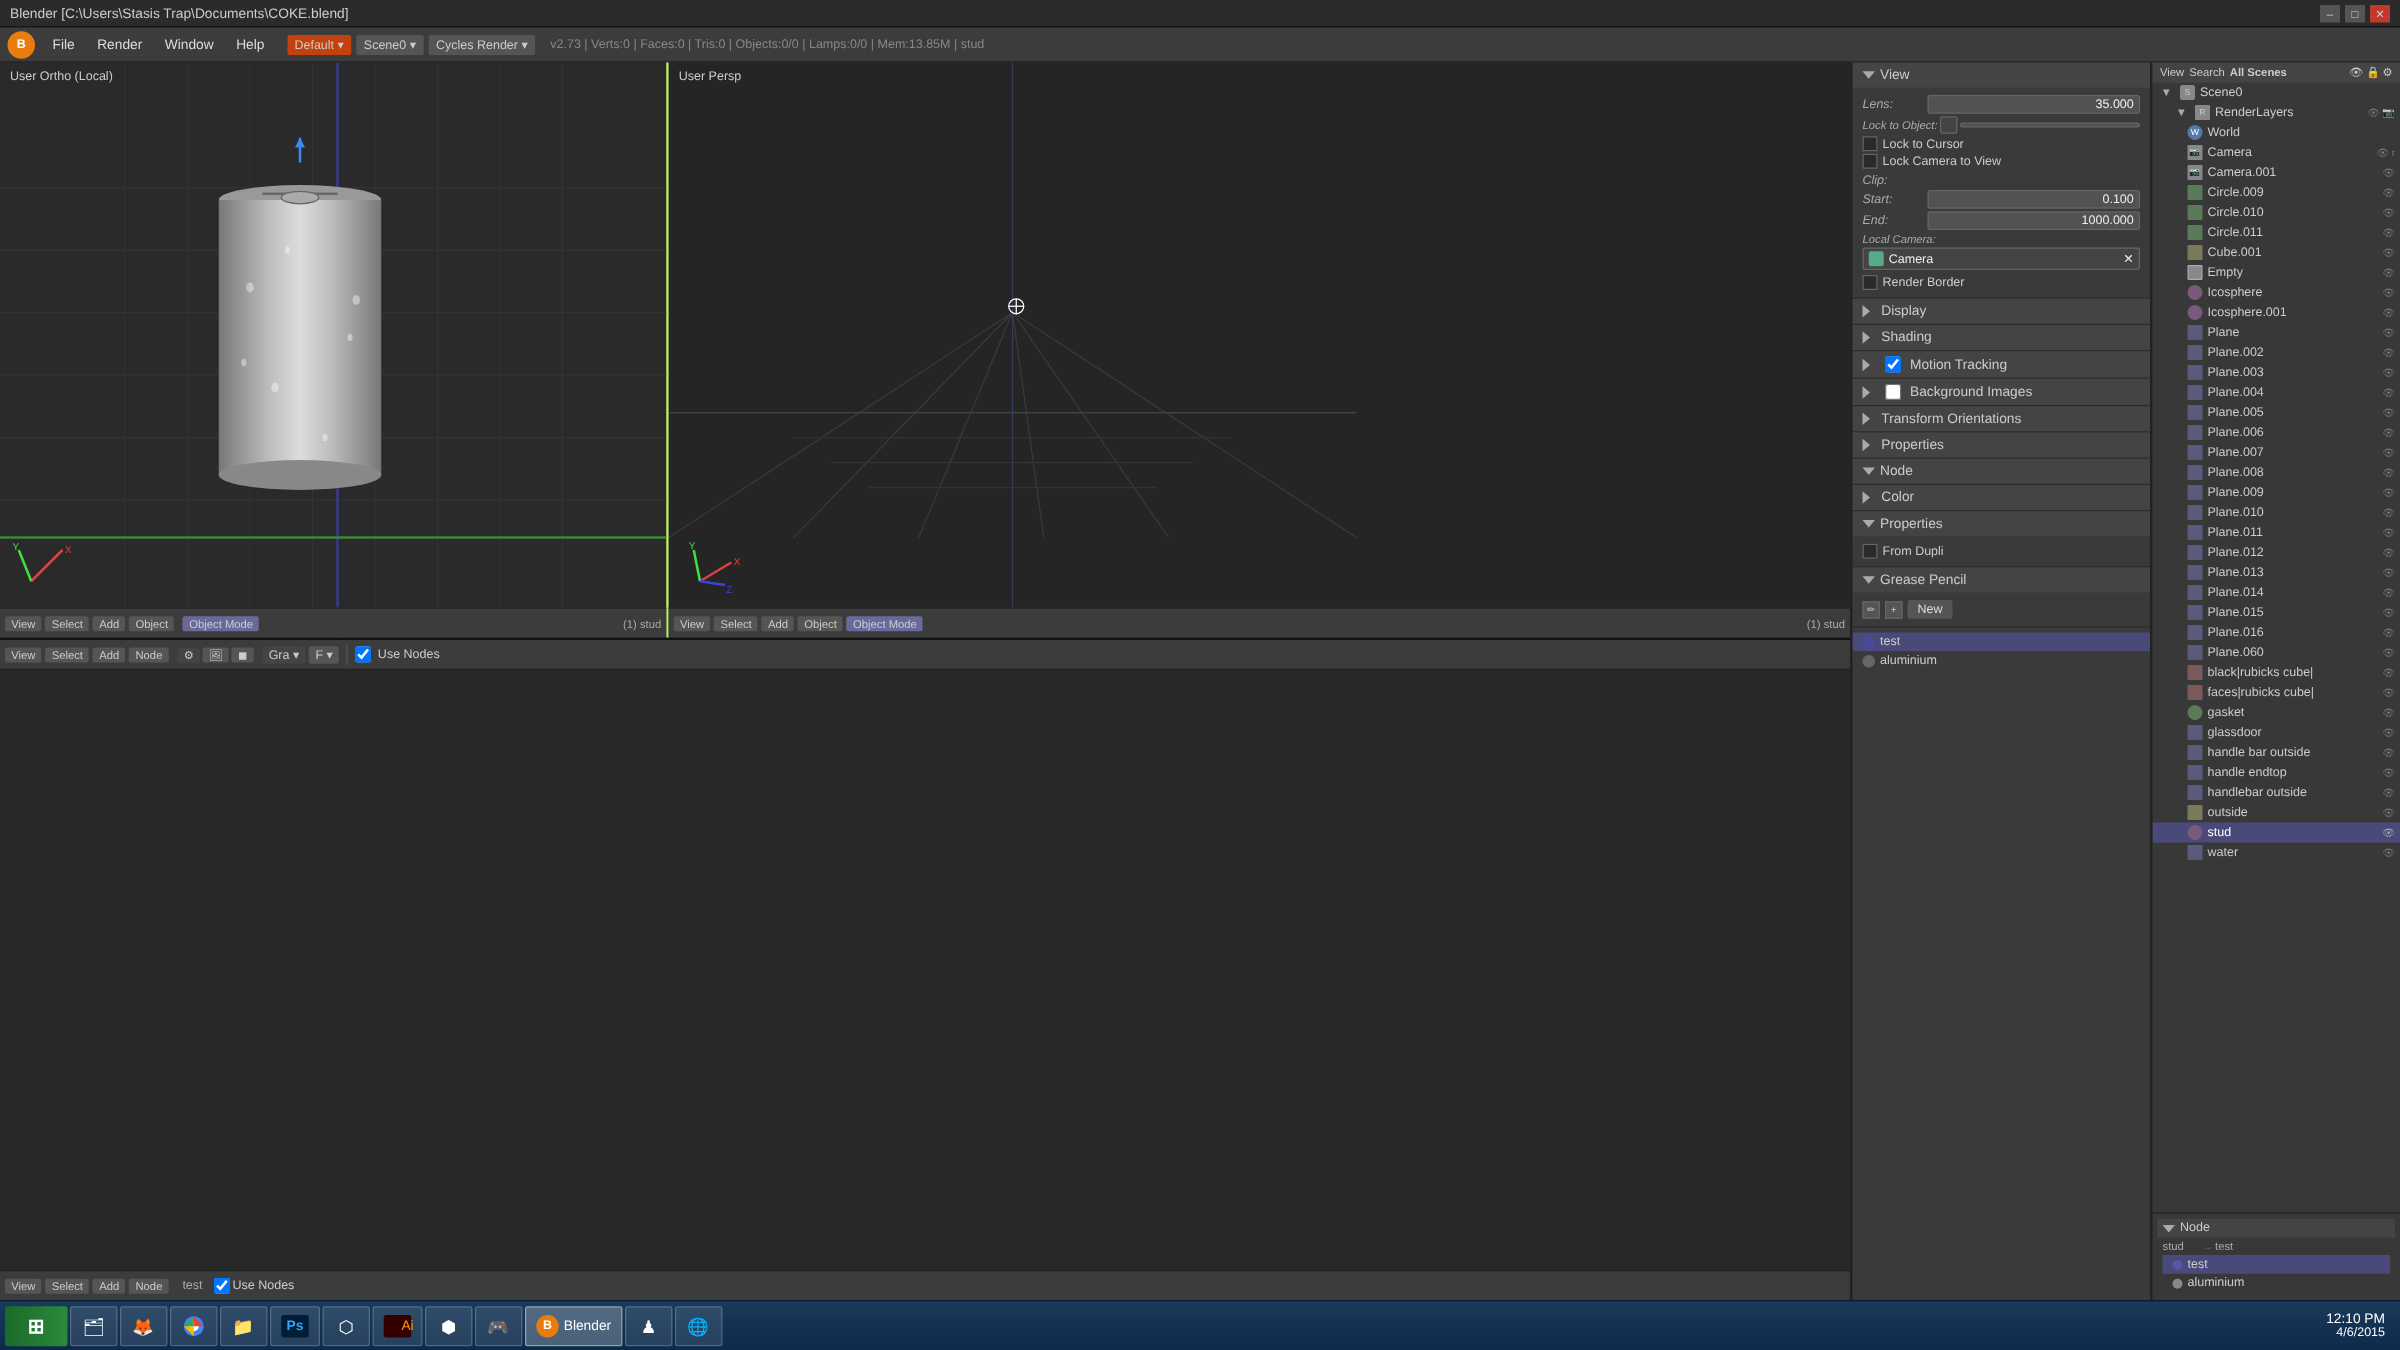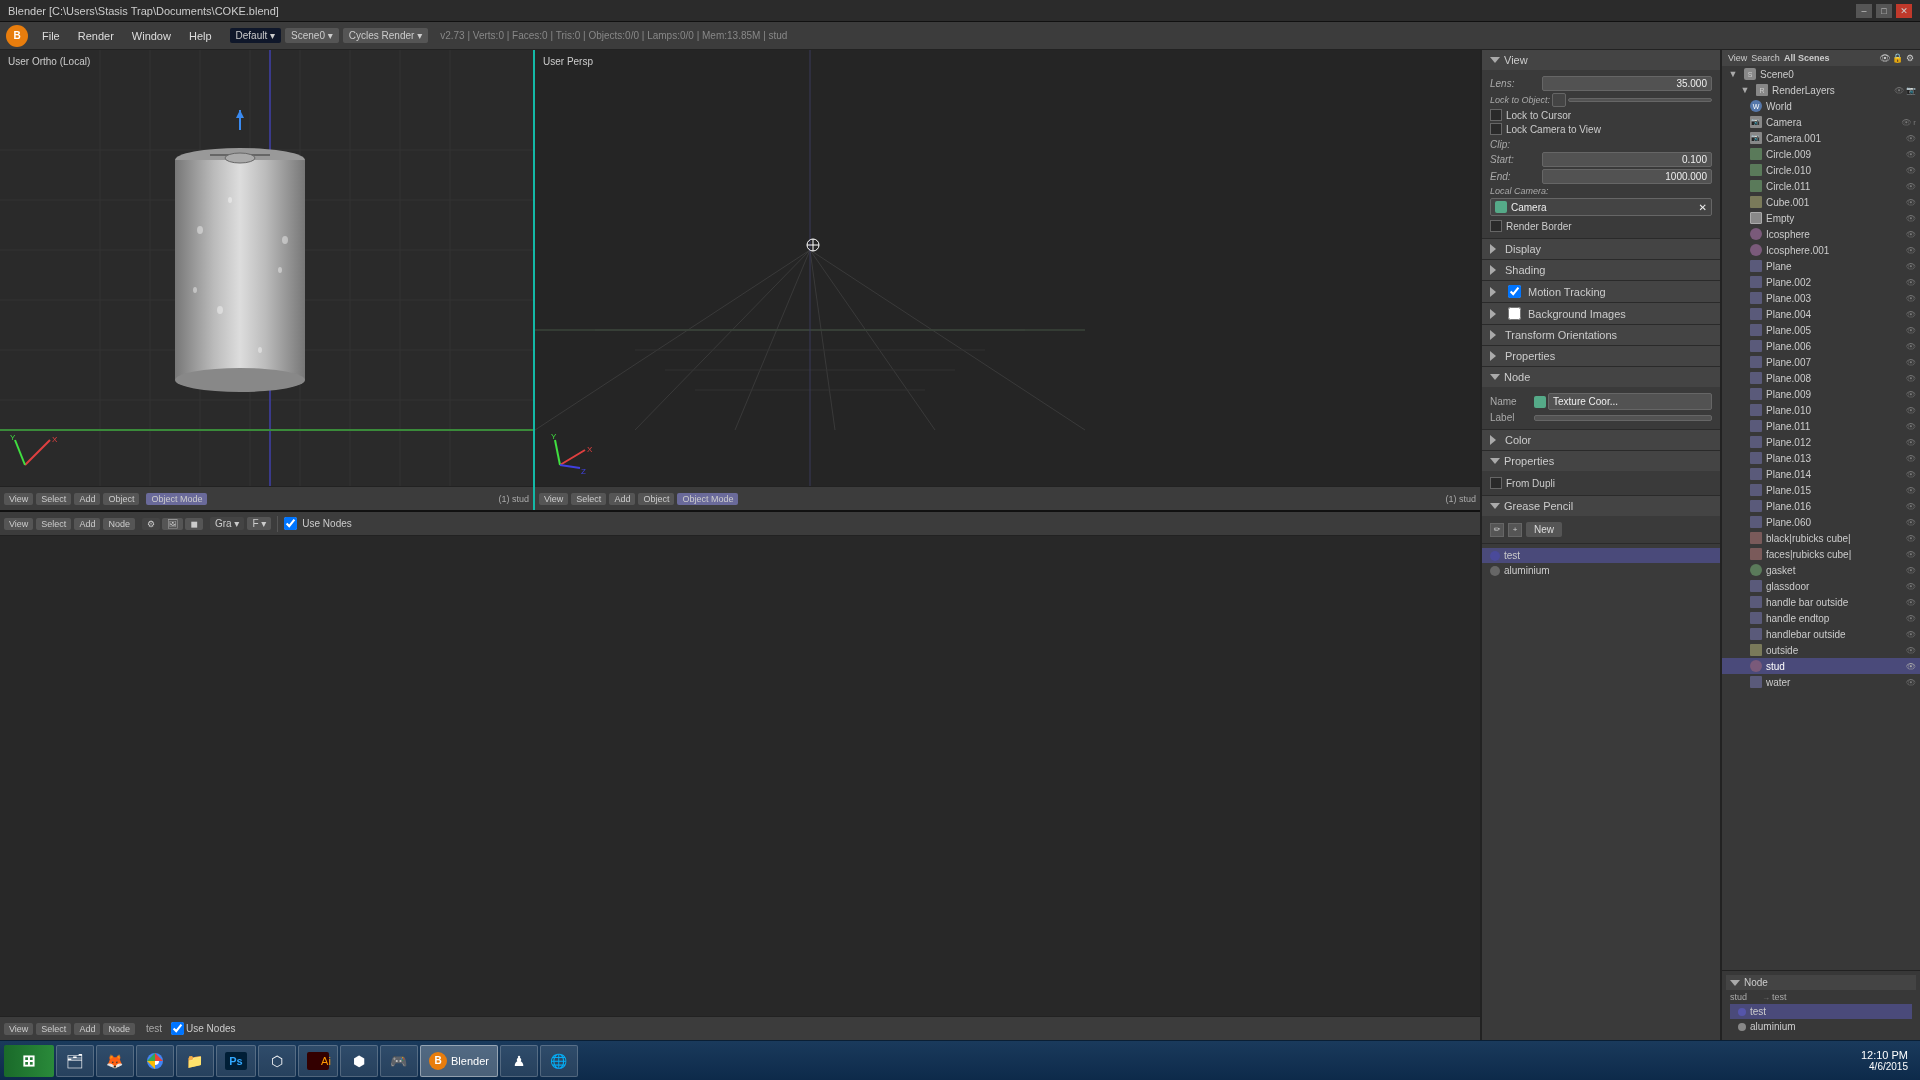--- a/index.html
+++ b/index.html
@@ -364,41 +364,41 @@
 <div id="menubar">
 
   <div style="width:22px;height:22px;background:#e87d0d;border-radius:50%;display:flex;align-items:center;justify-content:center;font-size:10px;font-weight:bold;color:white;margin-right:4px;">B</div>
 
   <span class="menu-item">File</span>
   <span class="menu-item">Render</span>
   <span class="menu-item">Window</span>
   <span class="menu-item">Help</span>
 
   <div style="margin-left:8px;display:flex;align-items:center;gap:4px;">
-    <div style="background:#0f172a;padding:2px 6px;border-radius:2px;font-size:10px;">
+    <div style="background:#c2410c;padding:2px 6px;border-radius:2px;font-size:10px;">
       <span>Default</span> ▾
     </div>
     <div style="background:#555;padding:2px 6px;border-radius:2px;font-size:10px;">
       <span>Scene0</span> ▾
     </div>
     <div style="background:#555;padding:2px 6px;border-radius:2px;font-size:10px;">
       <span>Cycles Render</span> ▾
     </div>
   </div>
 
   <span style="margin-left:10px;font-size:10px;color:#888;">v2.73 | Verts:0 | Faces:0 | Tris:0 | Objects:0/0 | Lamps:0/0 | Mem:13.85M | stud</span>
 </div>
 
 <div style="display:flex;height:calc(1080px - 22px - 28px - 40px);width:100%;">
 
   <div style="flex:1;display:flex;flex-direction:column;">
 
     <div style="display:flex;height:462px;border-bottom:2px solid #111;">
 
-      <div style="width:535px;background:#2a2a2a;position:relative;border-right:2px solid #14b8a6;">
+      <div style="width:535px;background:#2a2a2a;position:relative;border-right:2px solid #bef264;">
         <span class="viewport-label">User Ortho (Local)</span>
 
         <svg style="position:absolute;top:0;left:0;width:100%;height:100%;">
 
           <line x1="0" y1="200" x2="535" y2="200" stroke="#333" stroke-width="1"></line>
           <line x1="0" y1="150" x2="535" y2="150" stroke="#333" stroke-width="1"></line>
           <line x1="0" y1="250" x2="535" y2="250" stroke="#333" stroke-width="1"></line>
           <line x1="0" y1="300" x2="535" y2="300" stroke="#333" stroke-width="1"></line>
           <line x1="0" y1="350" x2="535" y2="350" stroke="#333" stroke-width="1"></line>
           <line x1="0" y1="100" x2="535" y2="100" stroke="#333" stroke-width="1"></line>
@@ -661,33 +661,20 @@
         <span class="triangle right"></span>
         <span>Properties</span>
       </div>
     </div>
 
     <div class="rp-section">
       <div class="rp-header">
         <span class="triangle"></span>
         <span>Node</span>
       </div>
-      <div class="rp-content">
-        <div class="name-field">
-          <span class="name-label">Name</span>
-          <div style="display:flex;align-items:center;gap:2px;flex:1;">
-            <div style="width:12px;height:12px;background:#5a8;border-radius:2px;"></div>
-            <span class="name-val">Texture Coor...</span>
-          </div>
-        </div>
-        <div class="name-field">
-          <span class="name-label">Label</span>
-          <span class="name-val"></span>
-        </div>
-      </div>
     </div>
 
     <div class="rp-section">
       <div class="rp-header">
         <span class="triangle right"></span>
         <span>Color</span>
       </div>
     </div>
 
     <div class="rp-section">

